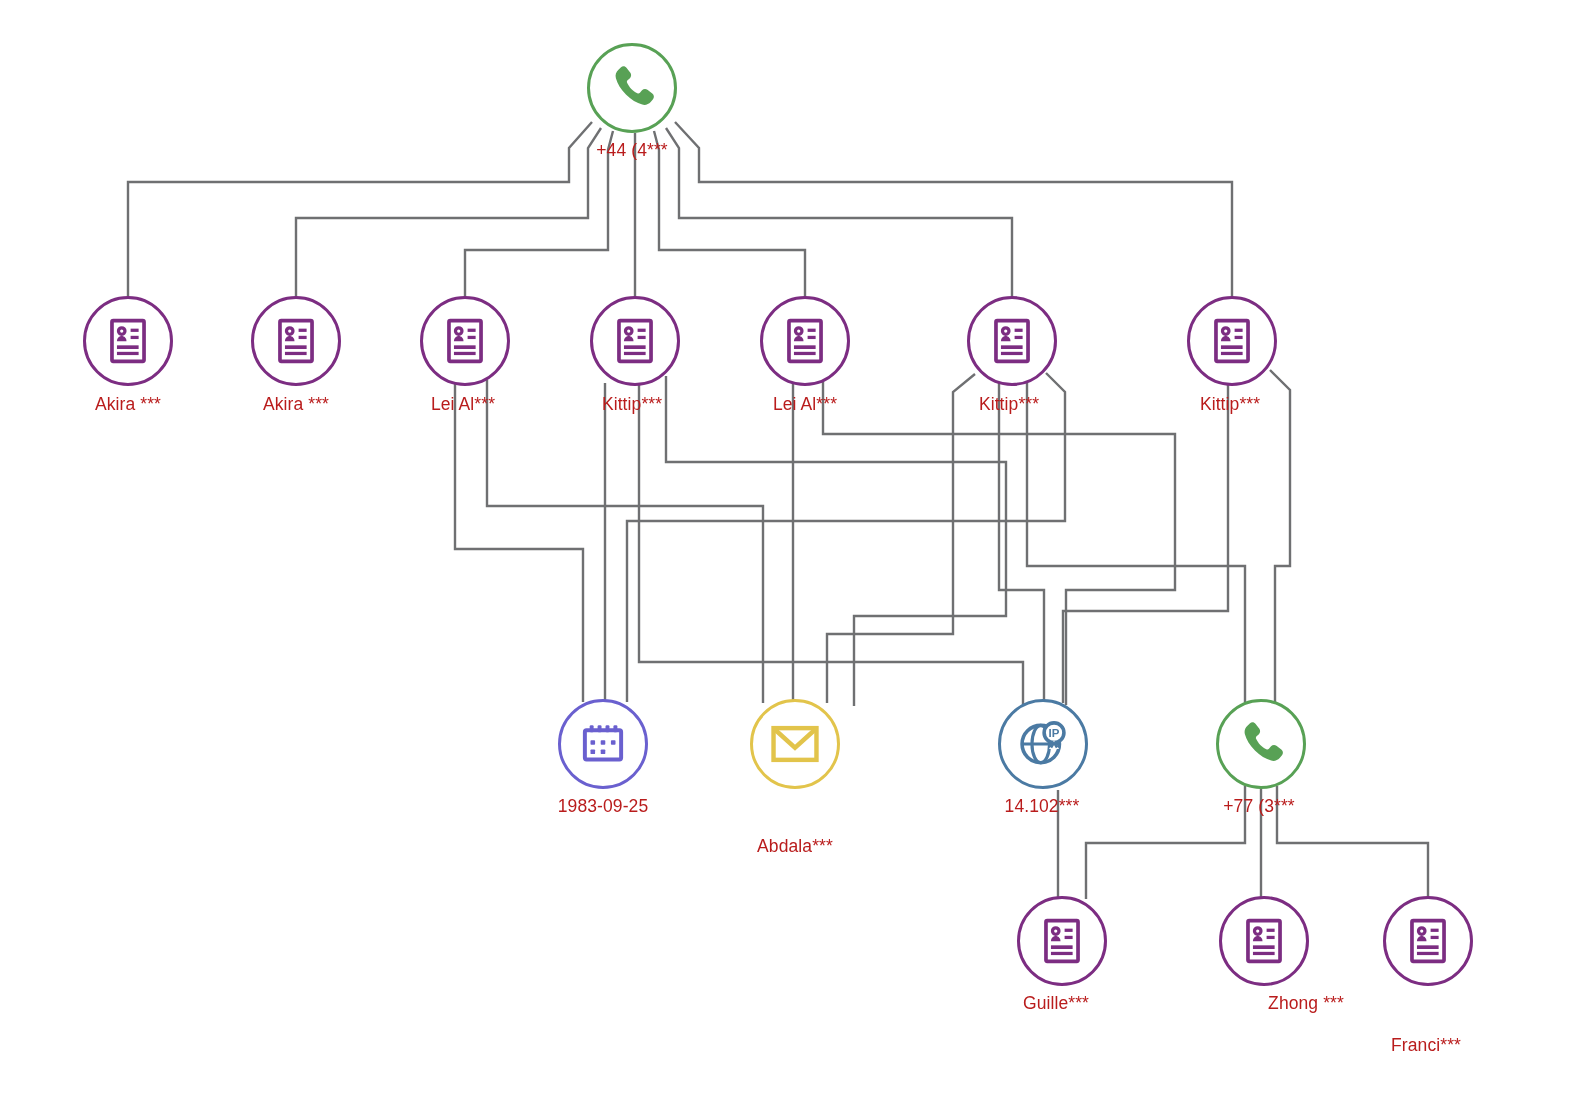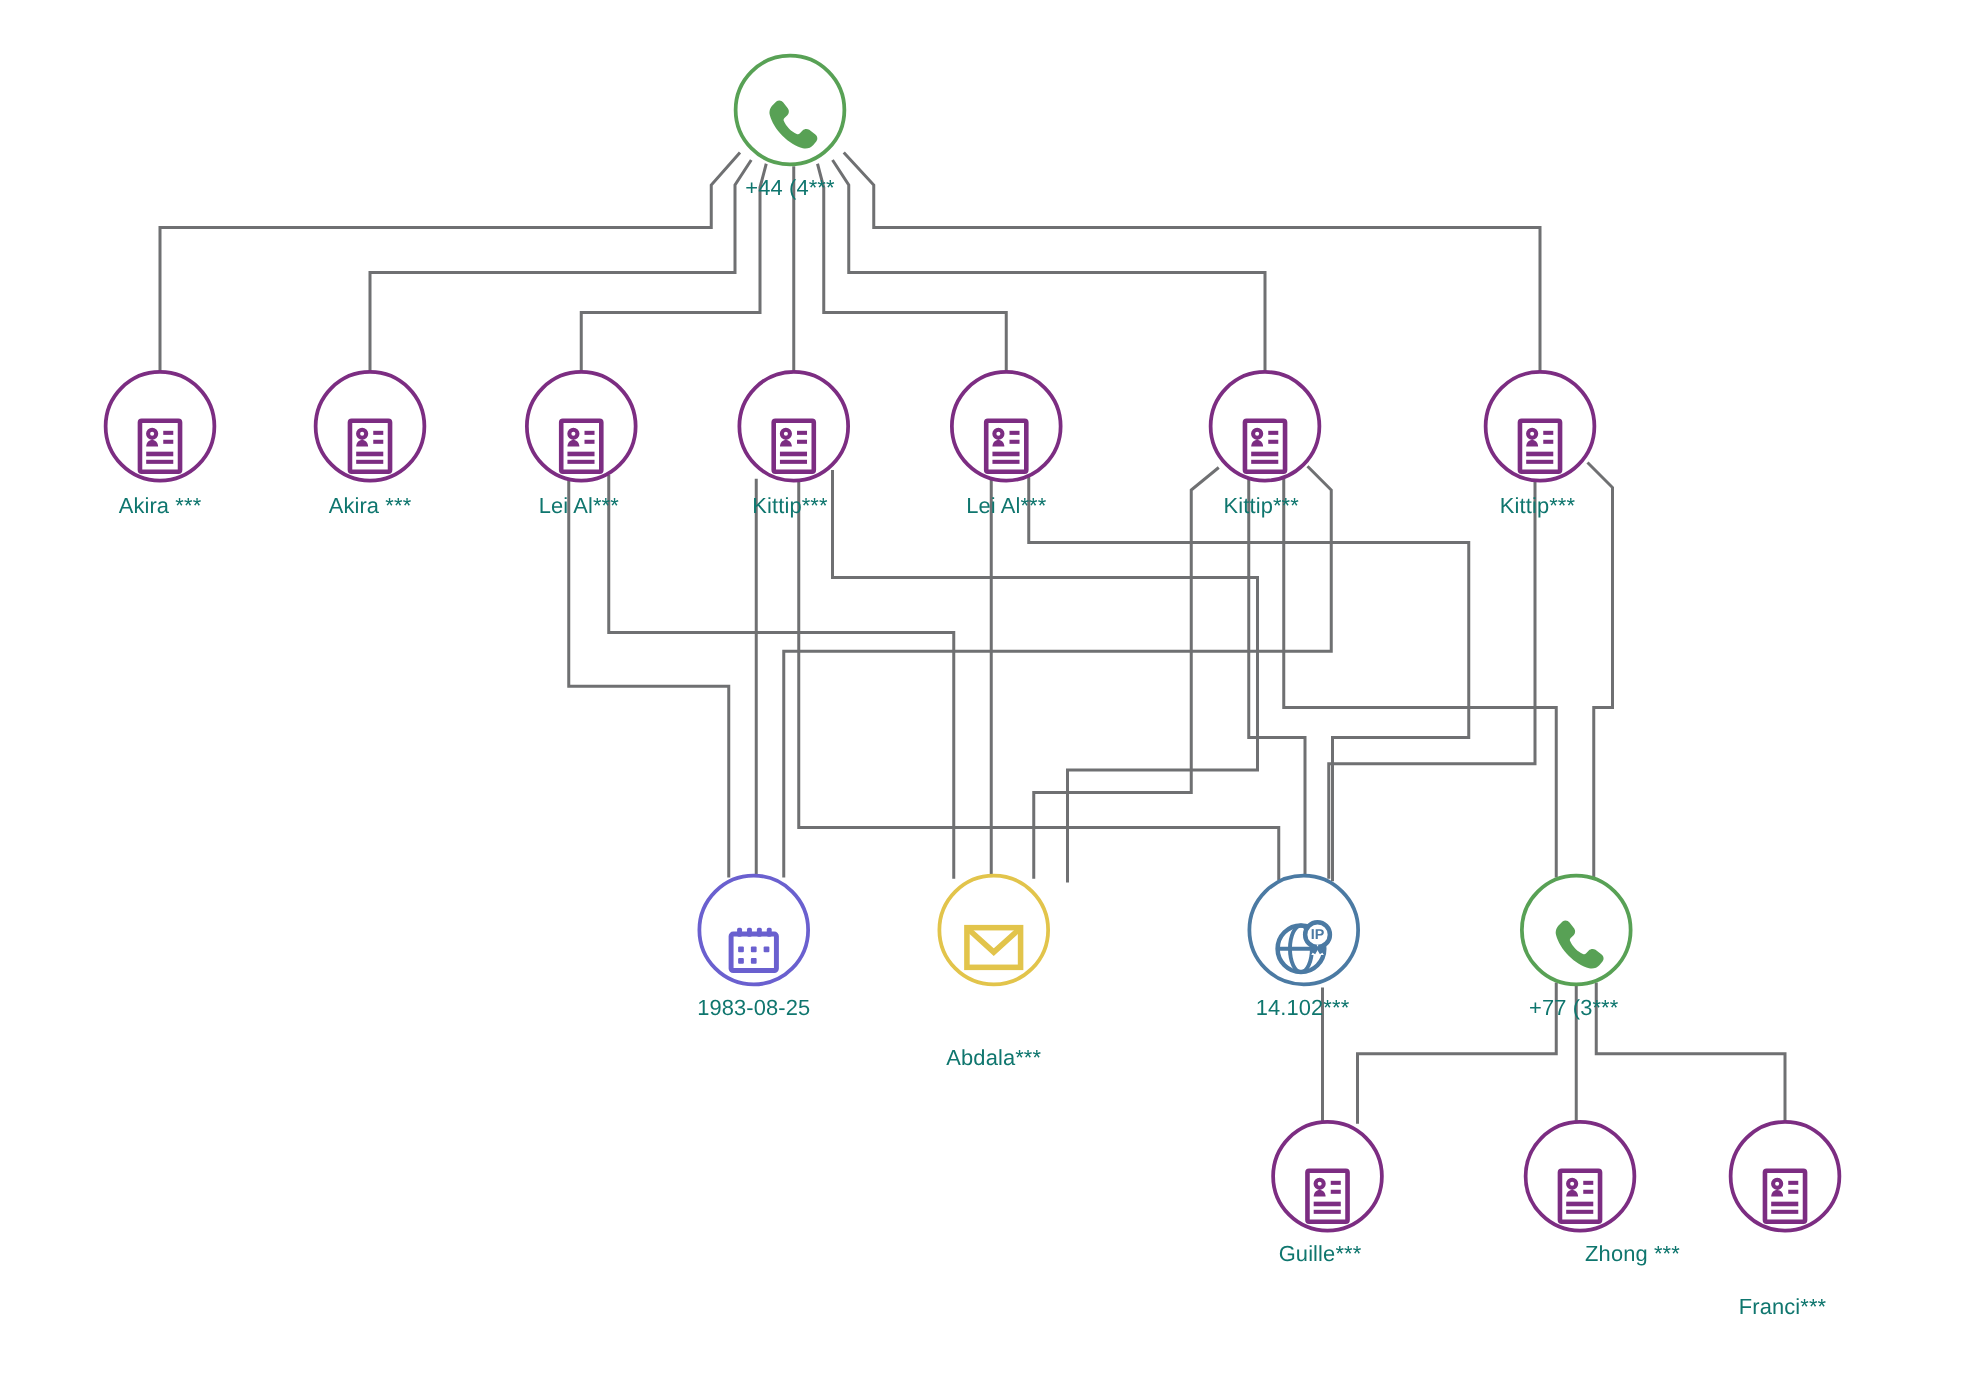--- a/index.html
+++ b/index.html
@@ -10,28 +10,28 @@
   }
   #graph-canvas{position:relative;width:1590px;height:1098px;background:#fff;}
   svg#edges{position:absolute;left:0;top:0;width:1590px;height:1098px;}
   .node{
     position:absolute;
     transform:translate(-50%,-50%);
     width:90px;height:90px;
     border-radius:50%;
     background:#ffffff;
     box-sizing:border-box;
-    display:flex;align-items:flex-end;justify-content:center;
+    display:flex;align-items:center;justify-content:center;
   }
   .node svg{display:block;}
   .node-label{
     position:absolute;
     transform:translate(-50%,0);
     font-size:17.5px;
-    color:#0f766e;
+    color:#b91c1c;
     white-space:nowrap;
     font-family:"Liberation Sans", sans-serif;
     letter-spacing:0.1px;
   }
 </style>
 </head>
 <body>
 
 <div id="graph-canvas">
   <svg id="edges" viewBox="0 0 1590 1098" preserveAspectRatio="none">
@@ -176,21 +176,21 @@
             <rect x="13.2" y="3.0" width="1.9" height="3.4" rx="0.6" fill="#6a60cf"></rect>
             <rect x="17.0" y="3.0" width="1.9" height="3.4" rx="0.6" fill="#6a60cf"></rect>
             <rect x="6.0" y="10.2" width="2.2" height="2.2" rx="0.4" fill="#6a60cf"></rect>
             <rect x="10.9" y="10.2" width="2.2" height="2.2" rx="0.4" fill="#6a60cf"></rect>
             <rect x="15.8" y="10.2" width="2.2" height="2.2" rx="0.4" fill="#6a60cf"></rect>
             <rect x="6.0" y="14.6" width="2.2" height="2.2" rx="0.4" fill="#6a60cf"></rect>
             <rect x="10.9" y="14.6" width="2.2" height="2.2" rx="0.4" fill="#6a60cf"></rect>
           </svg>
         </span>
       </div>
-      <div class="node-label" style="left: 603px; top: 796px;">1983-08-25</div>
+      <div class="node-label" style="left: 603px; top: 796px;">1983-09-25</div>
       <div class="node" style="left: 795px; top: 744px; border: 3.4px solid rgb(226, 196, 75);">
         <span>
           <svg xmlns="http://www.w3.org/2000/svg" width="56" height="56" viewBox="0 0 24 24">
             <rect x="2.8" y="5.2" width="18.4" height="13.6" fill="none" stroke="#e2c44b" stroke-width="1.9"></rect>
             <path d="M3.6 6.0 L12 13.6 L20.4 6.0" fill="none" stroke="#e2c44b" stroke-width="1.9" stroke-linejoin="miter"></path>
           </svg>
         </span>
       </div>
       <div class="node-label" style="left: 795px; top: 796px; margin-top: 40px;">Abdala***</div>
       <div class="node" style="left: 1043px; top: 744px; border: 3.4px solid rgb(75, 122, 163);">

